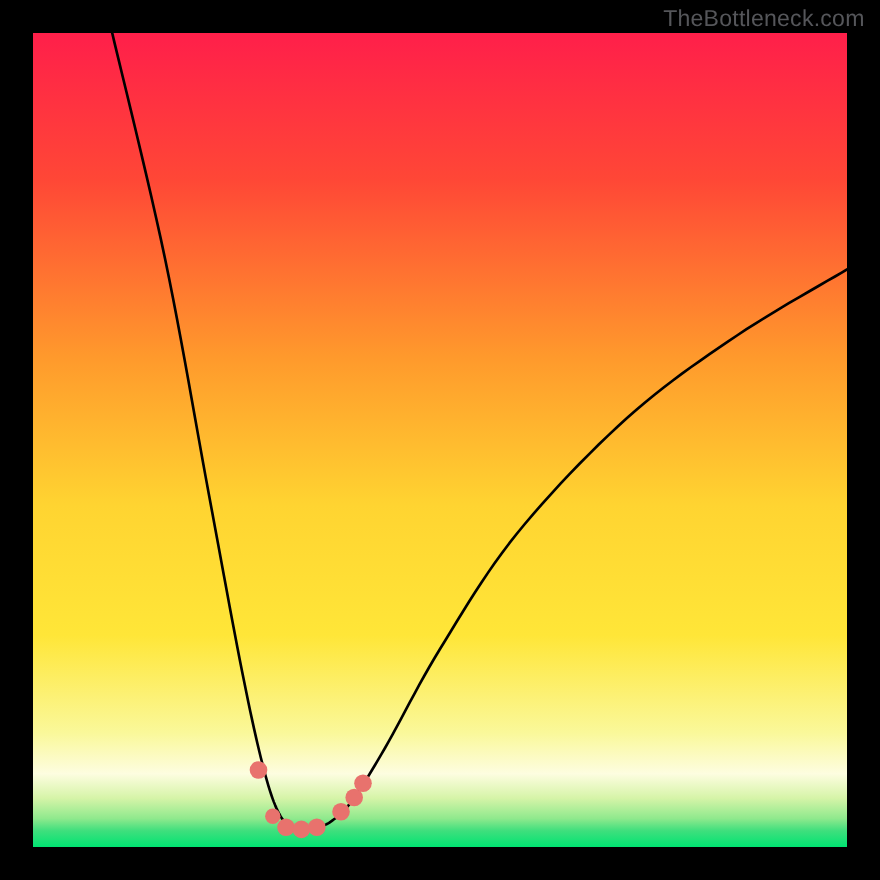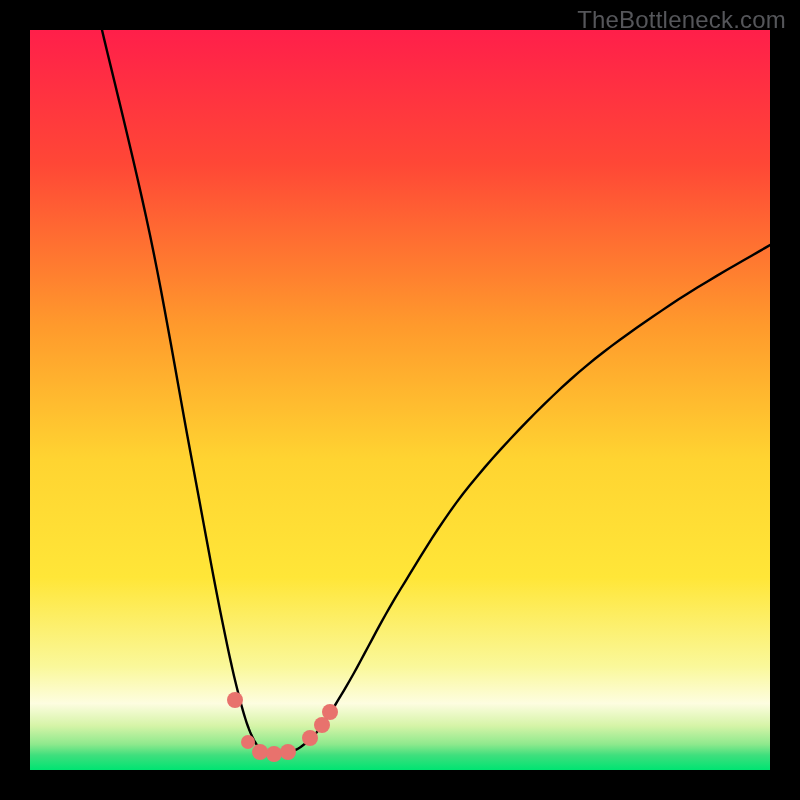--- a/index.html
+++ b/index.html
@@ -39,21 +39,21 @@
     left: 0;
     top: 0;
     width: 100%;
     height: 100%;
   }
   .watermark {
     position: absolute;
     top: 6px;
     right: 14px;
     color: #55565a;
-    font-size: 24px;
+    font-size: 21px;
     font-weight: 400;
     letter-spacing: 0.2px;
   }
 </style>
 </head>
 <body>
 
 <div class="frame">
 
   <div class="plot-area">

